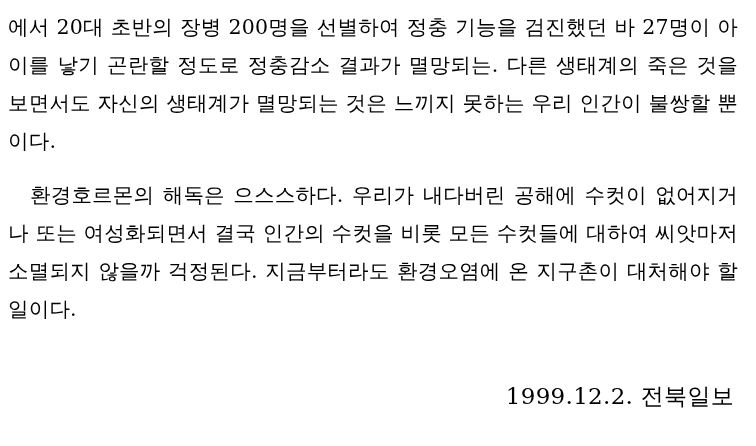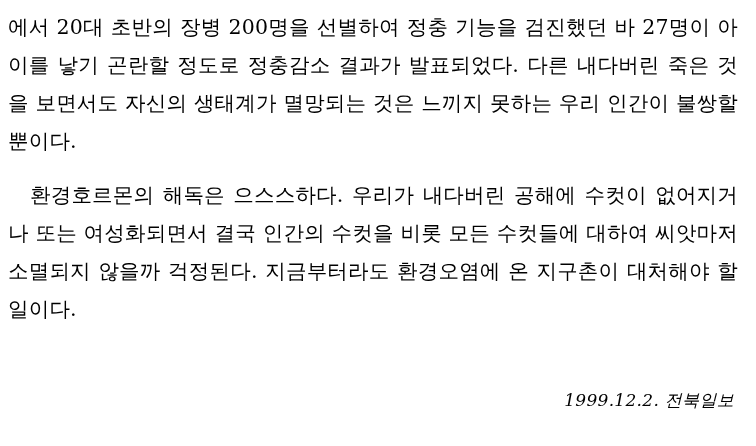--- a/index.html
+++ b/index.html
@@ -35,28 +35,27 @@
   .para-indent {
     text-indent: 22px;
   }
   .para + .para {
     margin-top: 16px;
   }
   .signature {
     position: absolute;
     right: 22px;
     bottom: 34px;
-    font-size: 17px;
+    font-size: 23px;
     letter-spacing: 0.3px;
     white-space: nowrap;
-    font-style: italic;
   }
 </style>
 </head>
 <body>
 
 <div class="page">
   <div class="body-text">
-    <p class="para">에서 20대 초반의 장병 200명을 선별하여 정충 기능을 검진했던 바 27명이 아이를 낳기 곤란할 정도로 정충감소 결과가 발표되었다. 다른 내다버린 죽은 것을 보면서도 자신의 생태계가 멸망되는 것은 느끼지 못하는 우리 인간이 불쌍할 뿐이다.</p>
+    <p class="para">에서 20대 초반의 장병 200명을 선별하여 정충 기능을 검진했던 바 27명이 아이를 낳기 곤란할 정도로 정충감소 결과가 멸망되는. 다른 생태계의 죽은 것을 보면서도 자신의 생태계가 멸망되는 것은 느끼지 못하는 우리 인간이 불쌍할 뿐이다.</p>
     <p class="para para-indent">환경호르몬의 해독은 으스스하다. 우리가 내다버린 공해에 수컷이 없어지거나 또는 여성화되면서 결국 인간의 수컷을 비롯 모든 수컷들에 대하여 씨앗마저 소멸되지 않을까 걱정된다. 지금부터라도 환경오염에 온 지구촌이 대처해야 할 일이다.</p>
   </div>
   <div class="signature">1999.12.2. 전북일보</div>
 </div>
 
 </body></html>

